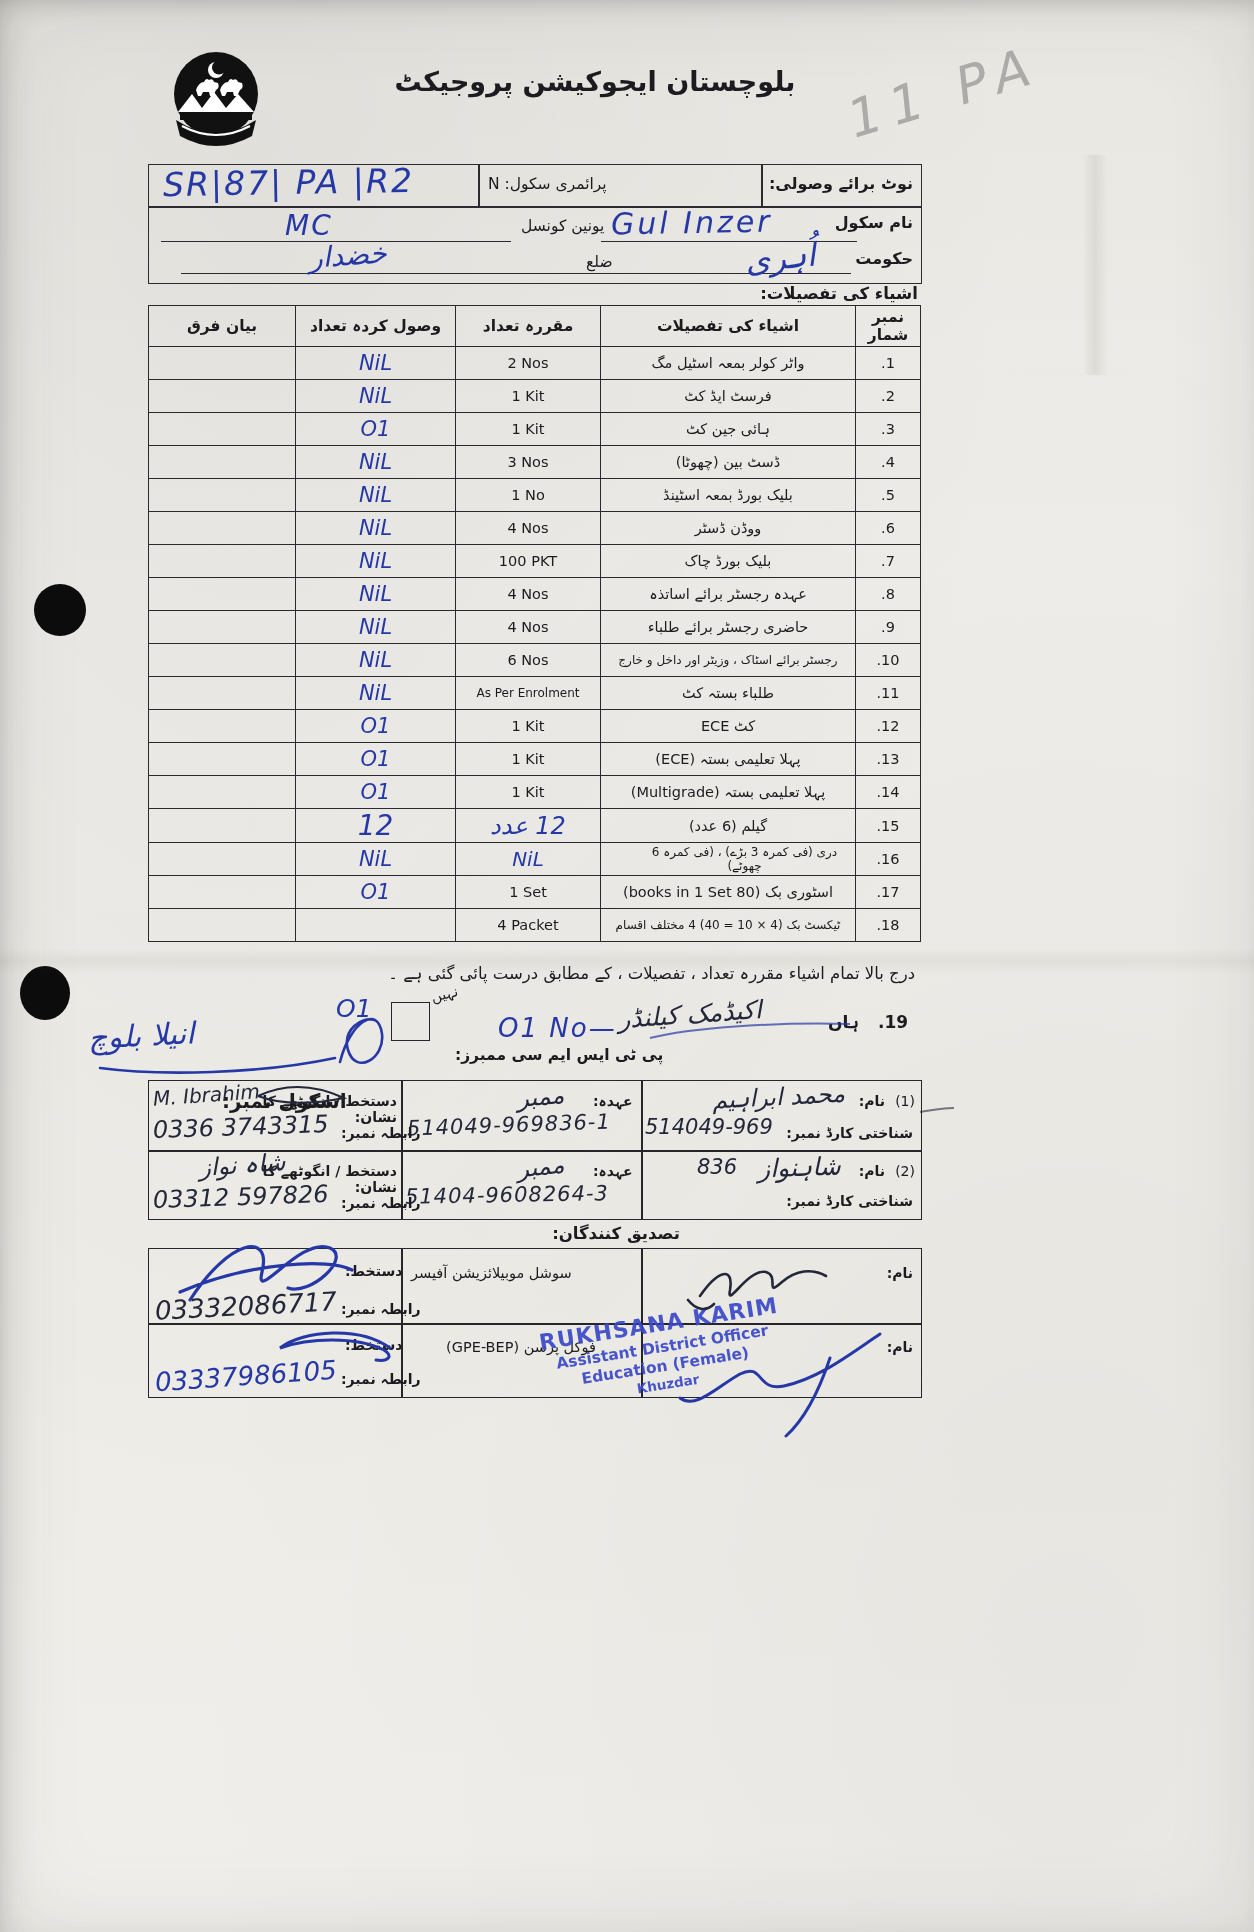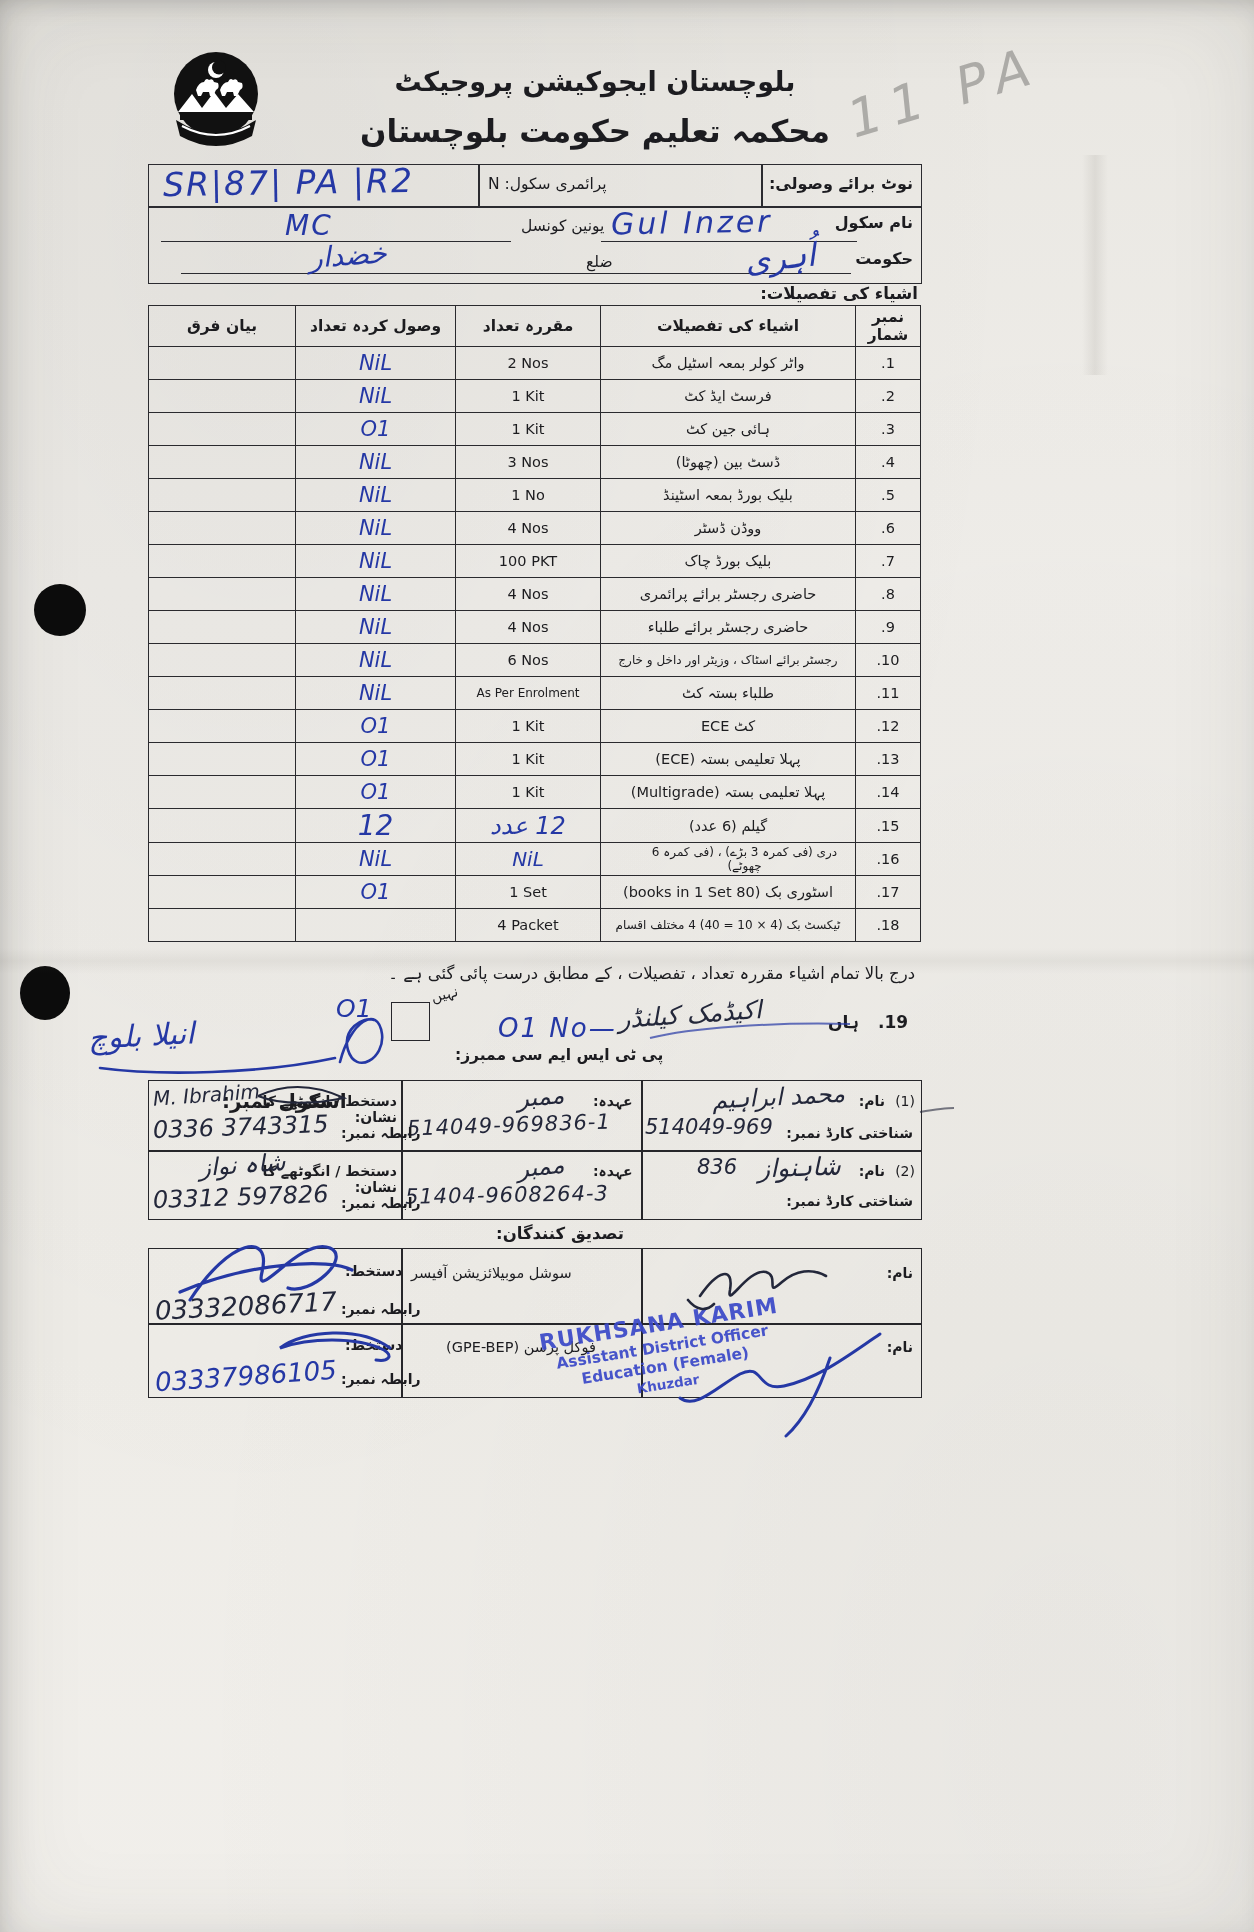--- a/index.html
+++ b/index.html
@@ -90,21 +90,20 @@
       <rect x="12" y="62" width="72" height="8" fill="#111"></rect>
       <path d="M28 40 q3-8 8-8 q2-5 5-2 q4-2 5 2 l4 1 q2 5-2 7 l-3 6 h-3 l-1-4 h-6 l-2 4 h-3 z" fill="#fff"></path>
       <path d="M52 40 q3-8 8-8 q2-5 5-2 q4-2 5 2 l4 1 q2 5-2 7 l-3 6 h-3 l-1-4 h-6 l-2 4 h-3 z" fill="#fff"></path>
       <path d="M8 70 q40 26 80 0 l-4 16 q-36 20 -72 0 z" fill="#111"></path>
       <path d="M14 76 q34 18 68 0" stroke="#fff" stroke-width="2" fill="none"></path>
     </svg>
   </div>
 
   <div class="abs title-wrap">
     <div class="t1 urdu print">بلوچستان ایجوکیشن پروجیکٹ</div>
-    <div class="t2 urdu print">محکمہ تعلیم حکومت بلوچستان</div>
   </div>
 
   <div class="abs pencil">11 PA</div>
 
   <div class="abs info-box">
     <div class="ib-line" style="left:0;right:0;top:41px;height:1.6px;"></div>
     <div class="ib-line" style="left:329px;top:0;width:1.5px;height:41px;"></div>
     <div class="ib-line" style="left:612px;top:0;width:1.5px;height:41px;"></div>
 
     <div class="abs urdu print" style="right:8px;top:9px;font-size:16px;font-weight:600;">نوٹ برائے وصولی:</div>
@@ -198,21 +197,21 @@
       <td class="recv hwb">NiL</td>
       <td class="fixed urdu">100 PKT</td>
       <td class="item urdu">بلیک بورڈ چاک</td>
       <td class="serial">.7</td>
     </tr>
 
     <tr>
       <td class="diff"></td>
       <td class="recv hwb">NiL</td>
       <td class="fixed urdu">4 Nos</td>
-      <td class="item urdu">حاضری رجسٹر برائے پرائمری</td>
+      <td class="item urdu">عہدہ رجسٹر برائے اساتذہ</td>
       <td class="serial">.8</td>
     </tr>
 
     <tr>
       <td class="diff"></td>
       <td class="recv hwb">NiL</td>
       <td class="fixed urdu">4 Nos</td>
       <td class="item urdu">حاضری رجسٹر برائے طلباء</td>
       <td class="serial">.9</td>
     </tr>
@@ -333,21 +332,21 @@
     <div class="abs urdu print lbl" style="left:444px;top:82px;">عہدہ:</div>
     <div class="abs urdu hwk" style="left:368px;top:72px;font-size:24px;transform:rotate(-6deg);">ممبر</div>
     <div class="abs hwk" style="left:256px;top:102px;font-size:21px;letter-spacing:1px;transform:rotate(-1deg);">51404-9608264-3</div>
 
     <div class="abs urdu print lbl" style="left:96px;top:82px;width:152px;text-align:right;">دستخط / انگوٹھے کا نشان:</div>
     <div class="abs urdu hwk" style="left:50px;top:70px;font-size:24px;transform:rotate(-4deg);">شاہ نواز</div>
     <div class="abs urdu print lbl" style="left:192px;top:114px;">رابطہ نمبر:</div>
     <div class="abs hwk" style="left:4px;top:102px;font-size:24px;transform:rotate(-2deg);">03312 597826</div>
   </div>
 
-  <div class="abs urdu print" style="left:440px;top:1224px;width:240px;text-align:center;font-size:16.5px;font-weight:700;">تصدیق کنندگان:</div>
+  <div class="abs urdu print" style="left:440px;top:1224px;width:240px;text-align:right;font-size:16.5px;font-weight:700;">تصدیق کنندگان:</div>
 
   <div class="abs gridbox" style="left:148px;top:1248px;width:772px;height:148px;">
     <div class="vline" style="left:252px;"></div>
     <div class="vline" style="left:492px;"></div>
     <div class="hline" style="top:74px;"></div>
 
     <div class="abs urdu print lbl" style="right:8px;top:16px;">نام:</div>
     <div class="abs urdu print" style="left:262px;top:16px;width:220px;text-align:left;font-size:14.5px;">سوشل موبیلائزیشن آفیسر</div>
     <div class="abs urdu print lbl" style="left:196px;top:14px;">دستخط:</div>
     <div class="abs urdu print lbl" style="left:192px;top:52px;">رابطہ نمبر:</div>

